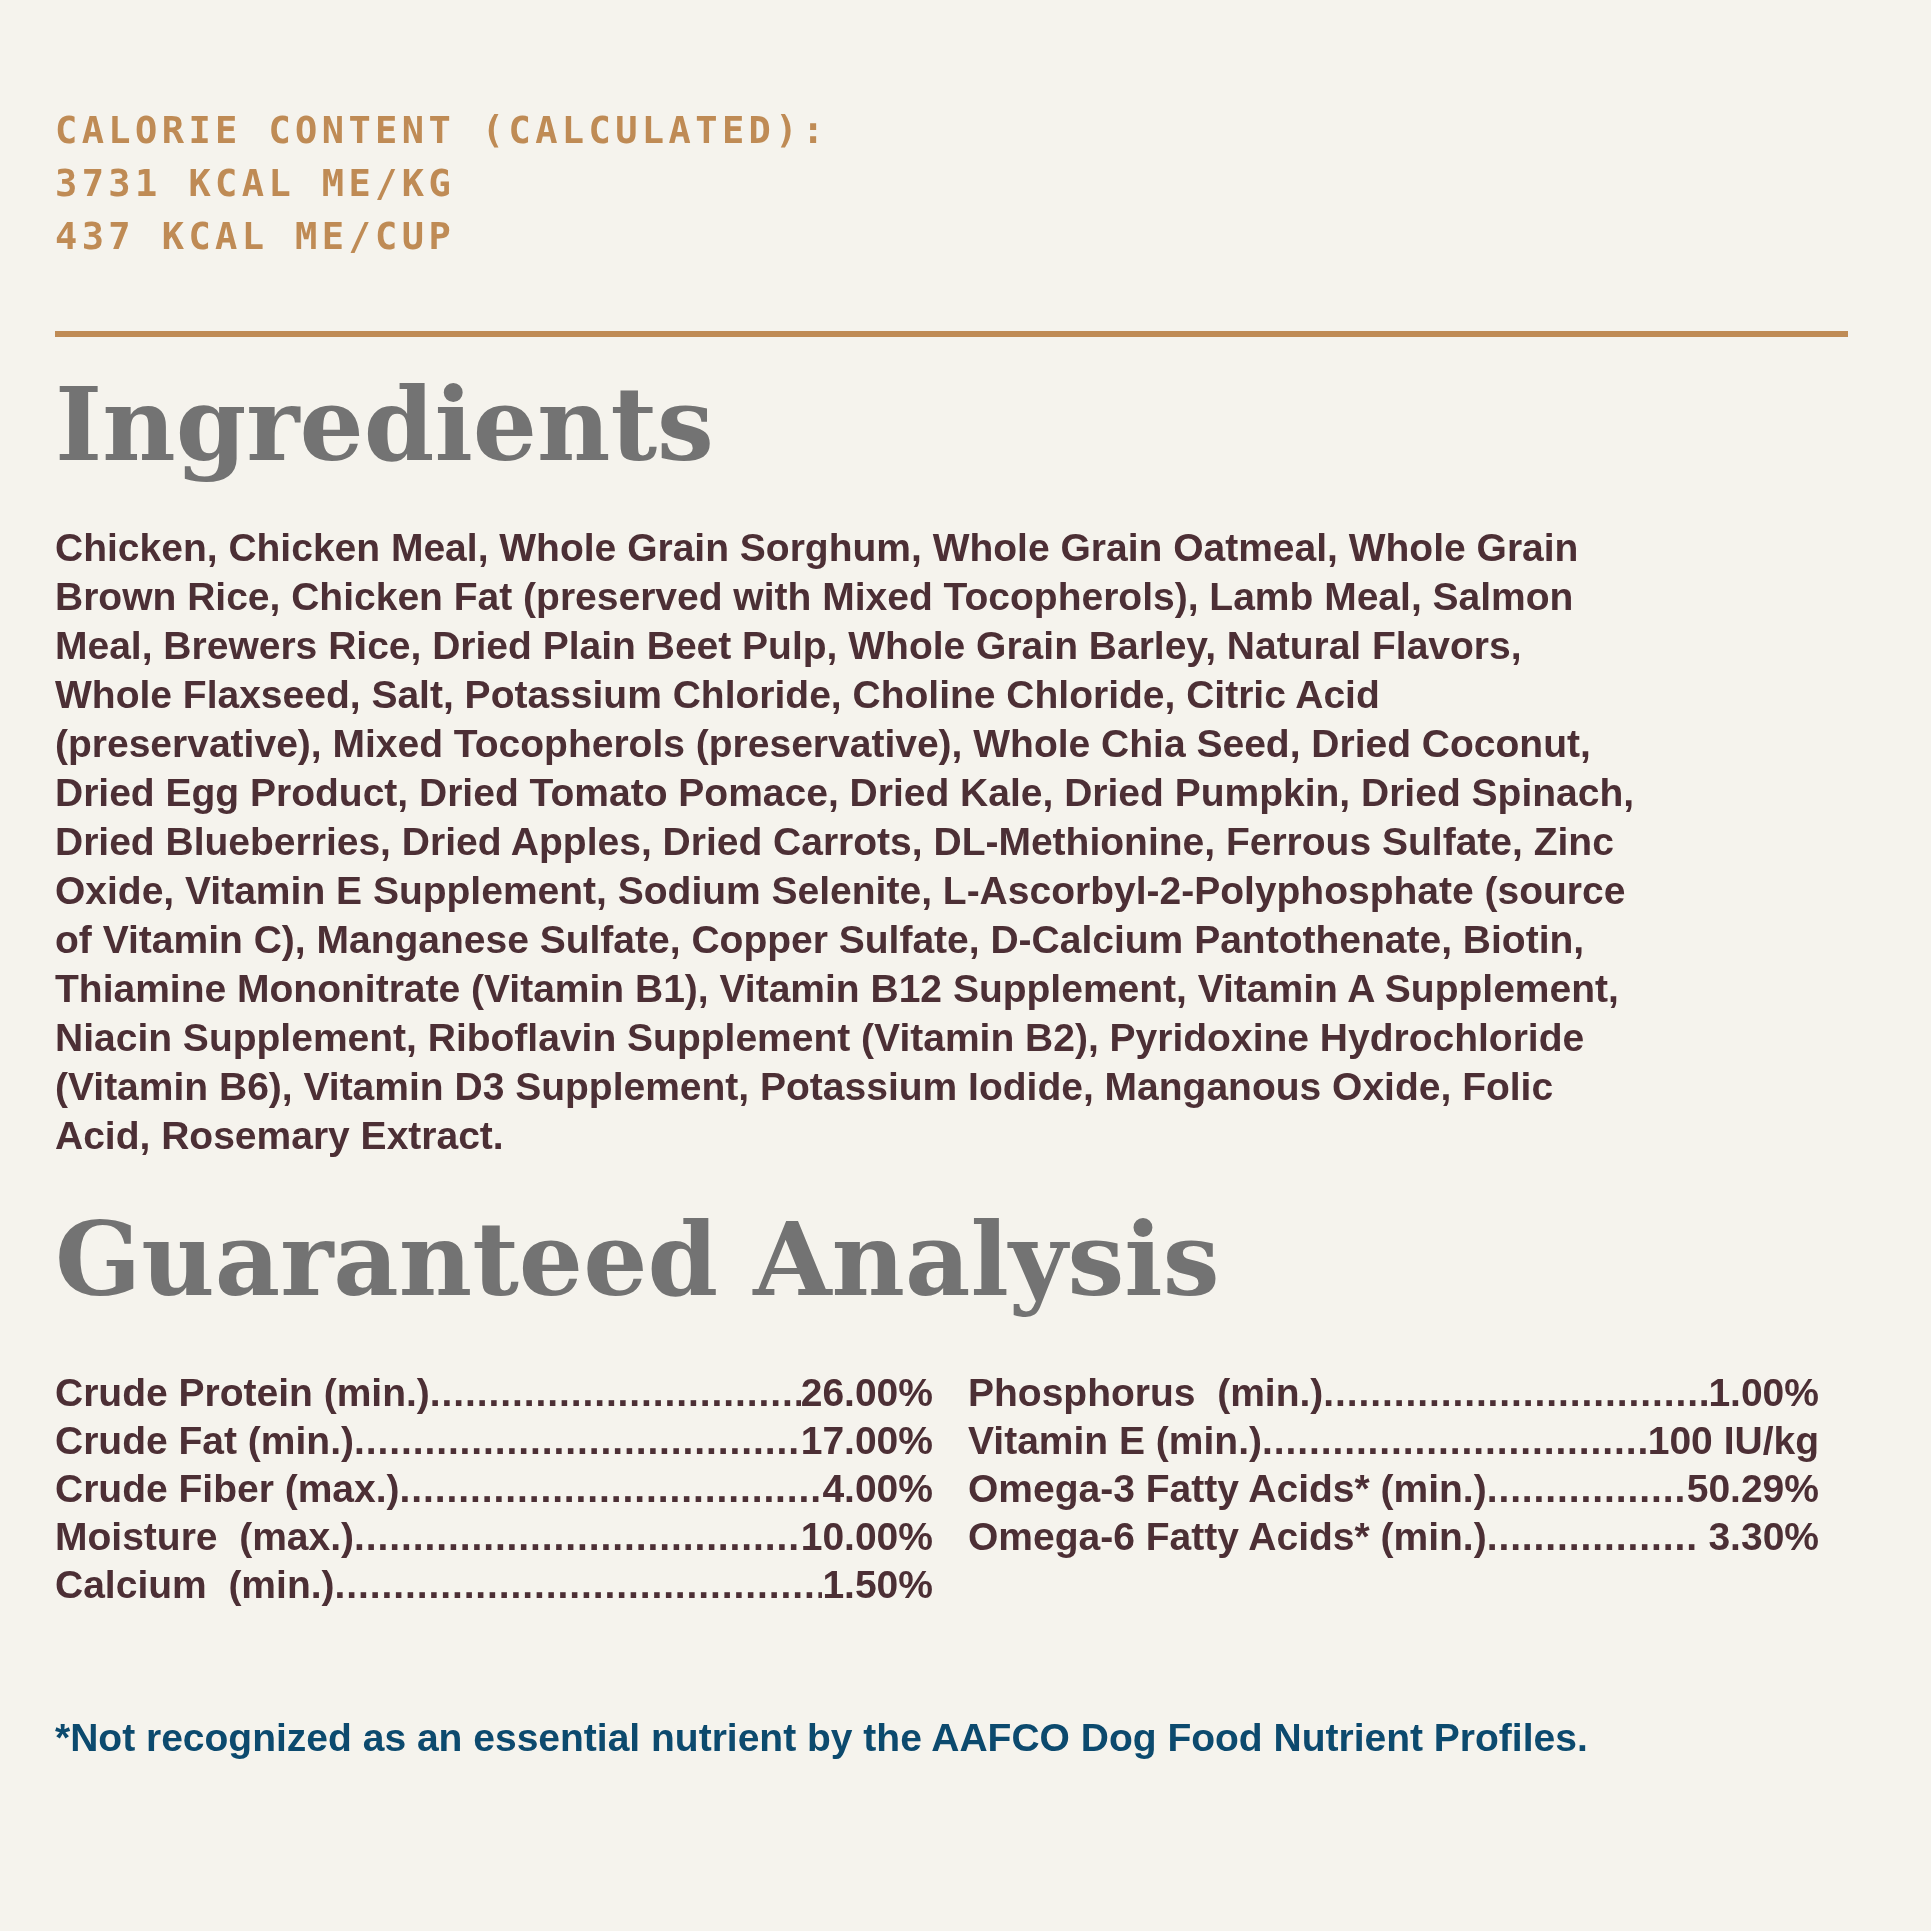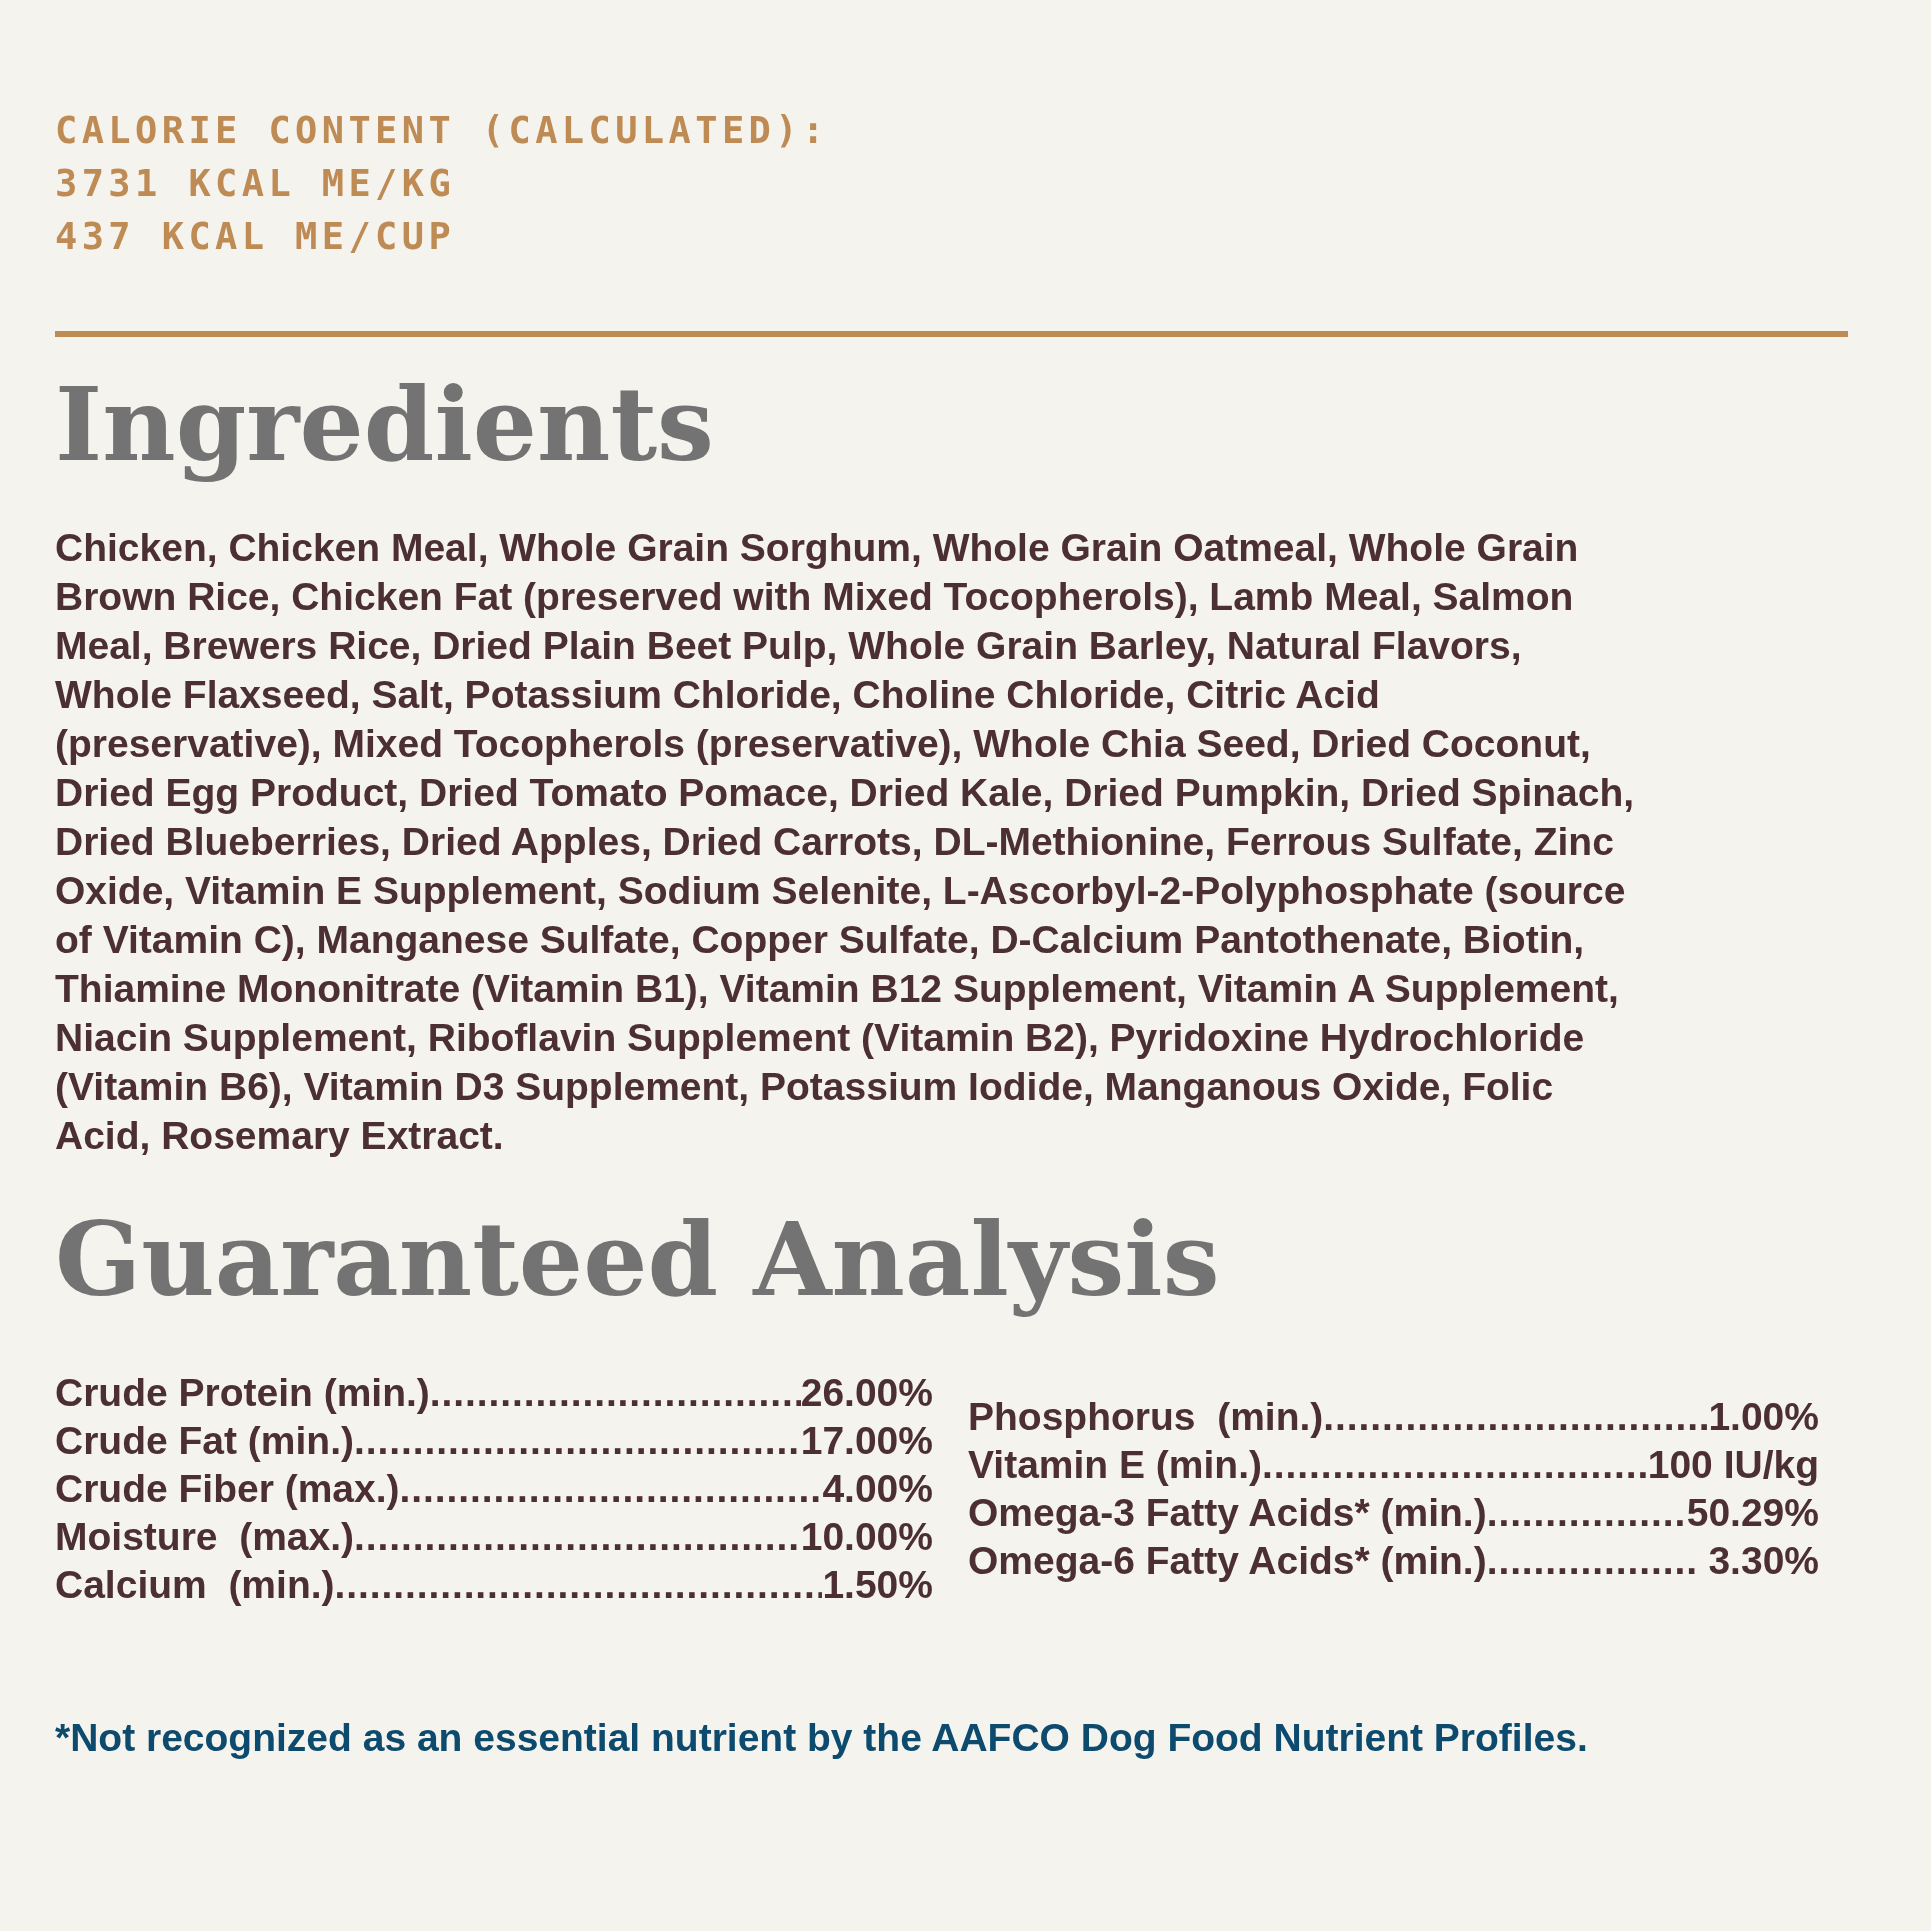--- a/index.html
+++ b/index.html
@@ -58,21 +58,20 @@
   }
 
   
   .ga-table {
     margin-top: 46px;
     display: flex;
     gap: 35px;
     color: #4c2f35;
     font-weight: bold;
     font-size: 39px;
-    align-items: center;
   }
   .ga-col-left  { width: 878px; }
   .ga-col-right { width: 851px; }
   .ga-row {
     display: flex;
     align-items: baseline;
     line-height: 48px;
     width: 100%;
   }
   .ga-label { white-space: pre; flex: 0 0 auto; }

